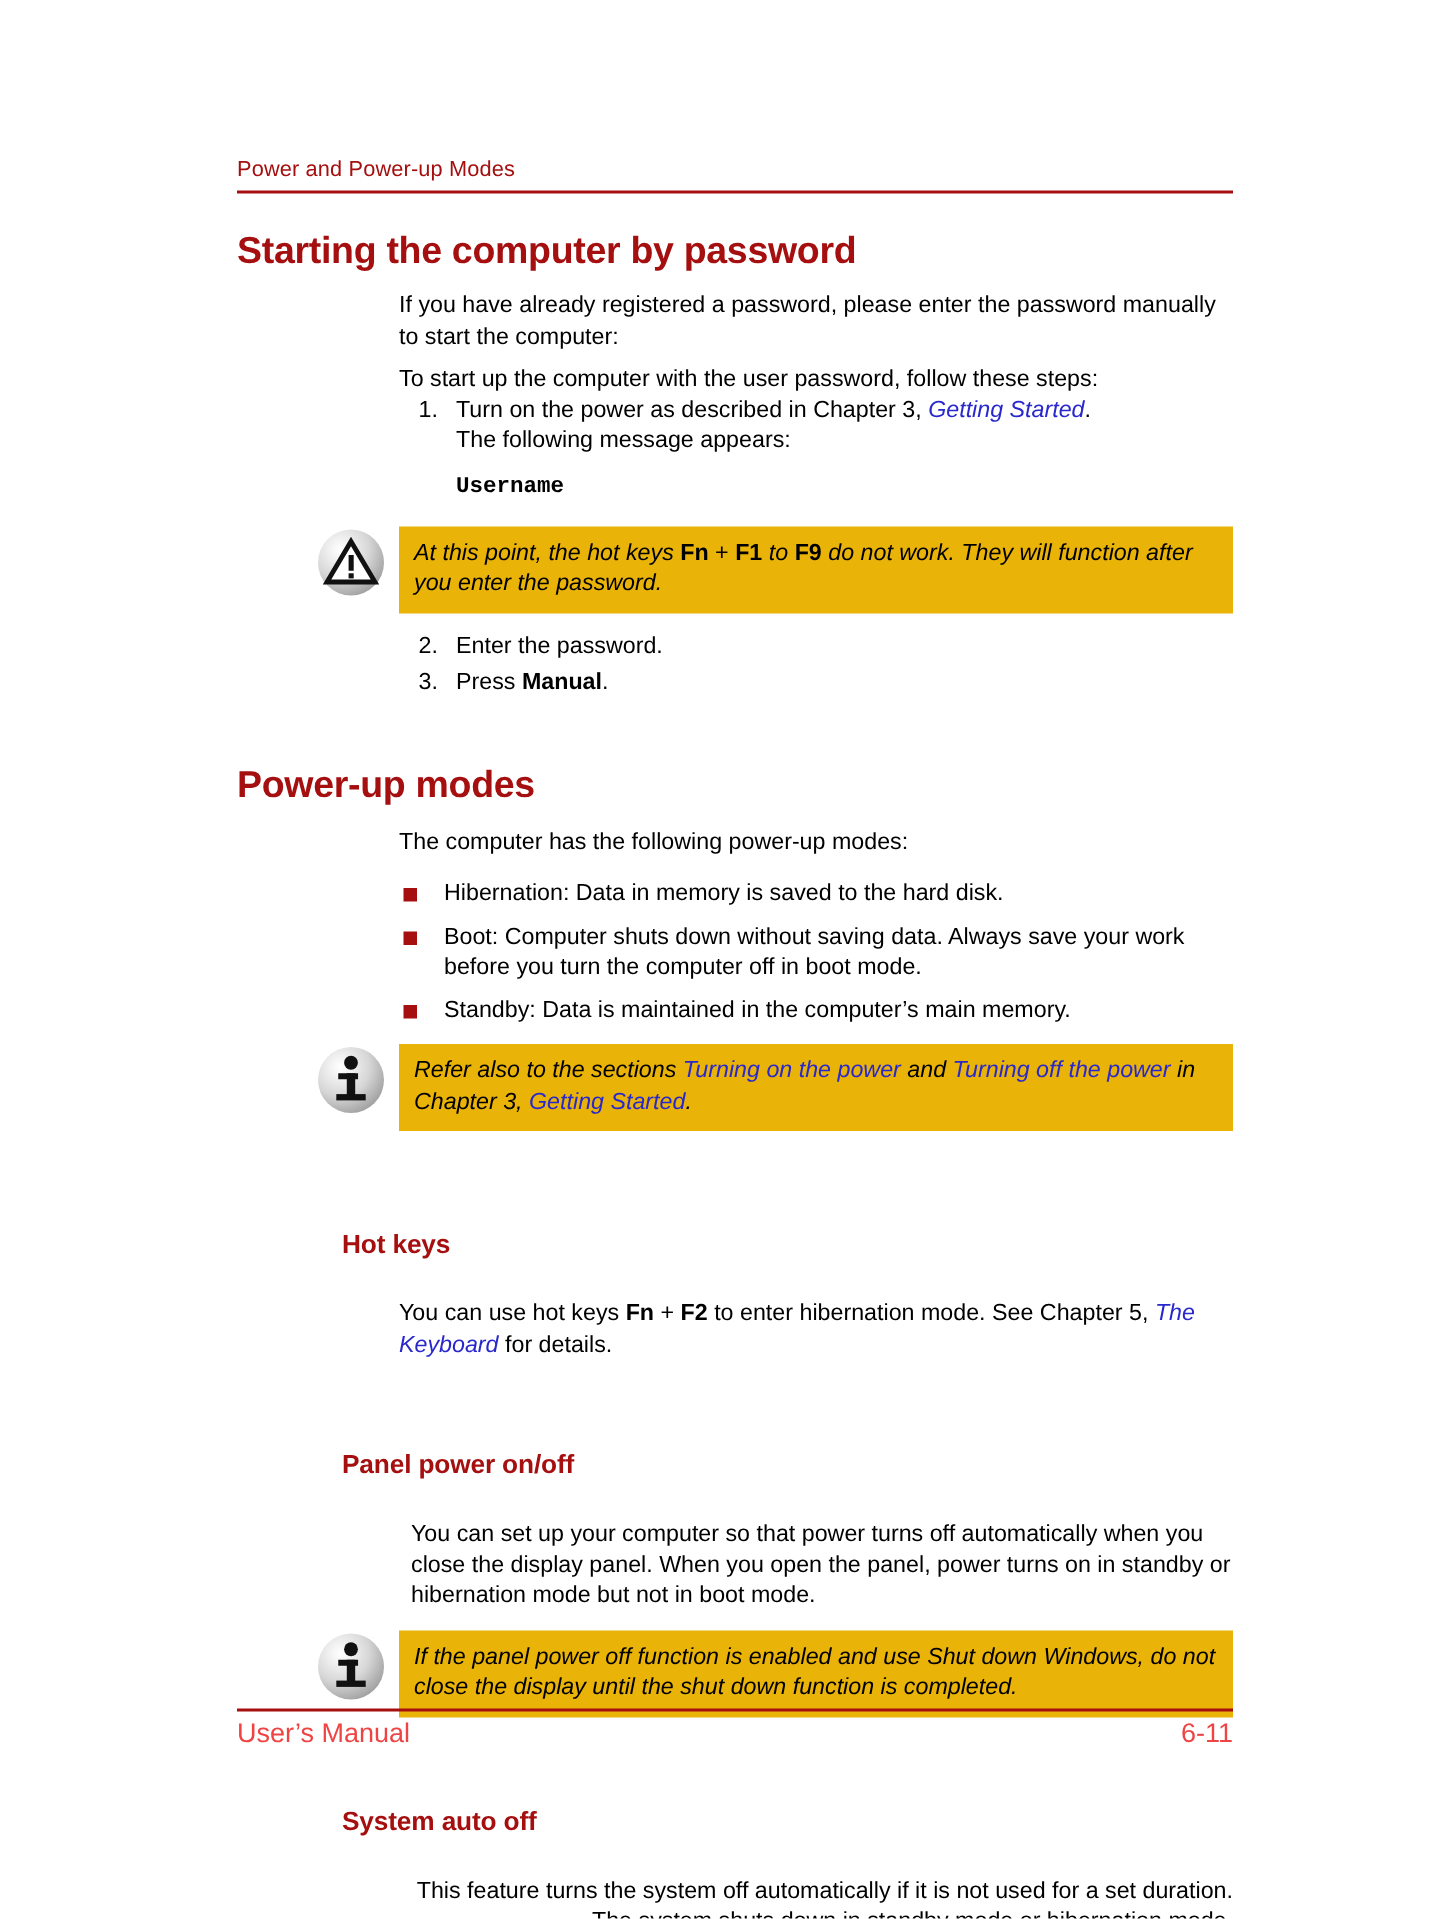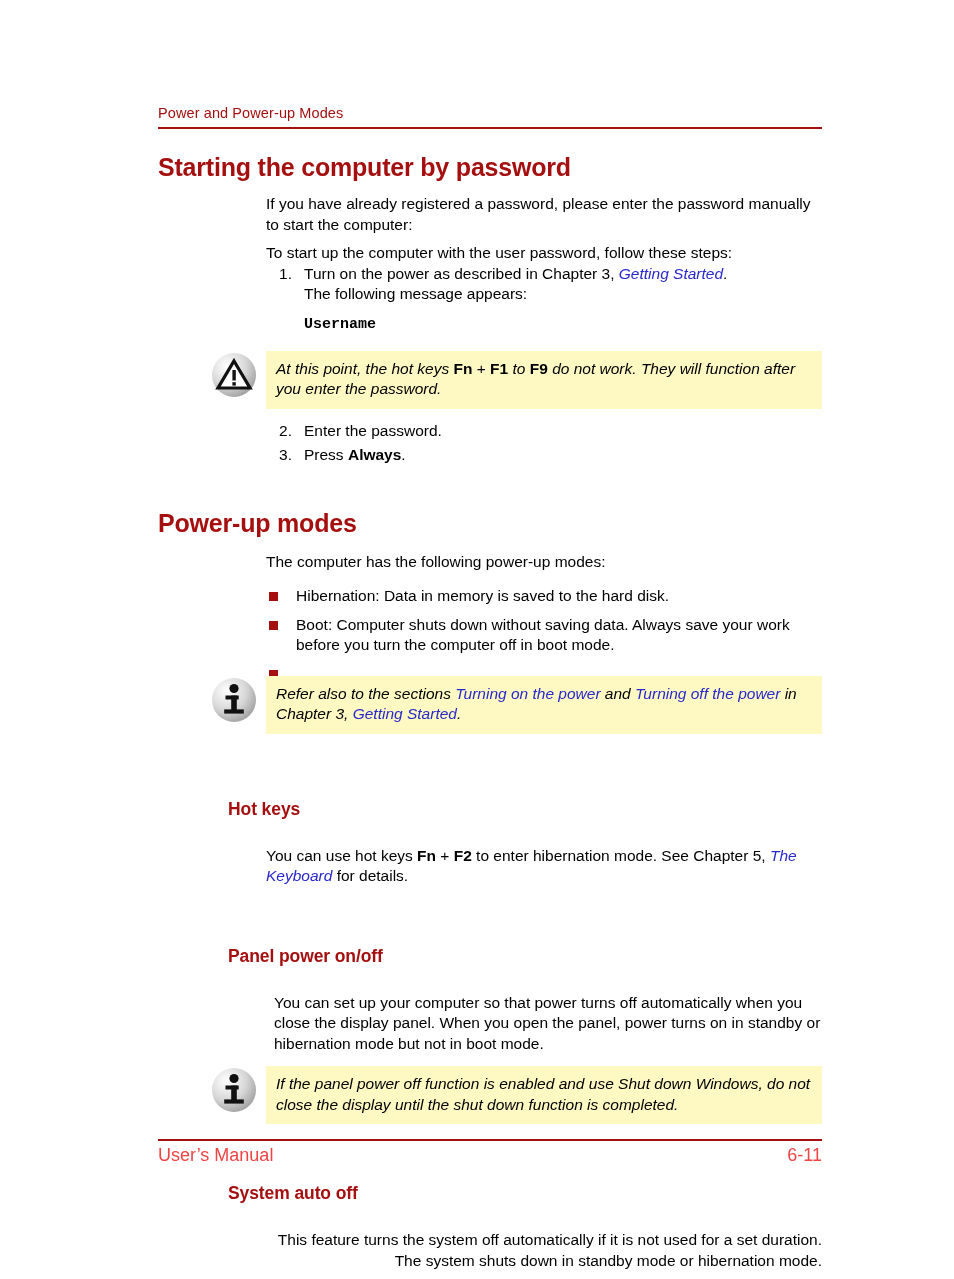--- a/index.html
+++ b/index.html
@@ -178,21 +178,21 @@
   }
   .callout .icon-wrap {
     position: absolute;
     left: 0px;
     top: 2px;
     width: 44px;
     height: 44px;
   }
   .callout .box {
     margin-left: 54px;
-    background: #fef9c3;
+    background: #eab308;
     padding: 8px 10px 9px 10px;
     min-height: 28px;
     box-sizing: border-box;
   }
   .callout .box p {
     margin: 0;
     font-size: 15.5px;
     line-height: 20.5px;
     font-style: italic;
   }
@@ -277,21 +277,21 @@
     <div class="spacer-12"></div>
 
     <div class="body-indent">
       <ol class="numlist">
         <li>
           <span class="num">2.</span>
           <span>Enter the password.</span>
         </li>
         <li style="margin-top:4px;">
           <span class="num">3.</span>
-          <span>Press </span><b>Always</b><span>.</span>
+          <span>Press </span><b>Manual</b><span>.</span>
         </li>
       </ol>
     </div>
 
     <div class="spacer-30"></div>
 
     <h1 class="section-title">Power-up modes</h1>
 
     <div class="spacer-14"></div>
 
@@ -304,20 +304,21 @@
         <li>
           <span class="sq"></span>
           <span>Hibernation: Data in memory is saved to the hard disk.</span>
         </li>
         <li>
           <span class="sq"></span>
           <span>Boot: Computer shuts down without saving data. Always save your work before you turn the computer off in boot mode.</span>
         </li>
         <li>
           <span class="sq"></span>
+          <span>Standby: Data is maintained in the computer’s main memory.</span>
         </li>
       </ul>
     </div>
 
     <div class="spacer-12"></div>
 
     <div class="callout">
       <div class="icon-wrap">
         <div class="sphere">
           <svg width="44" height="44" viewBox="0 0 44 44" aria-hidden="true">

